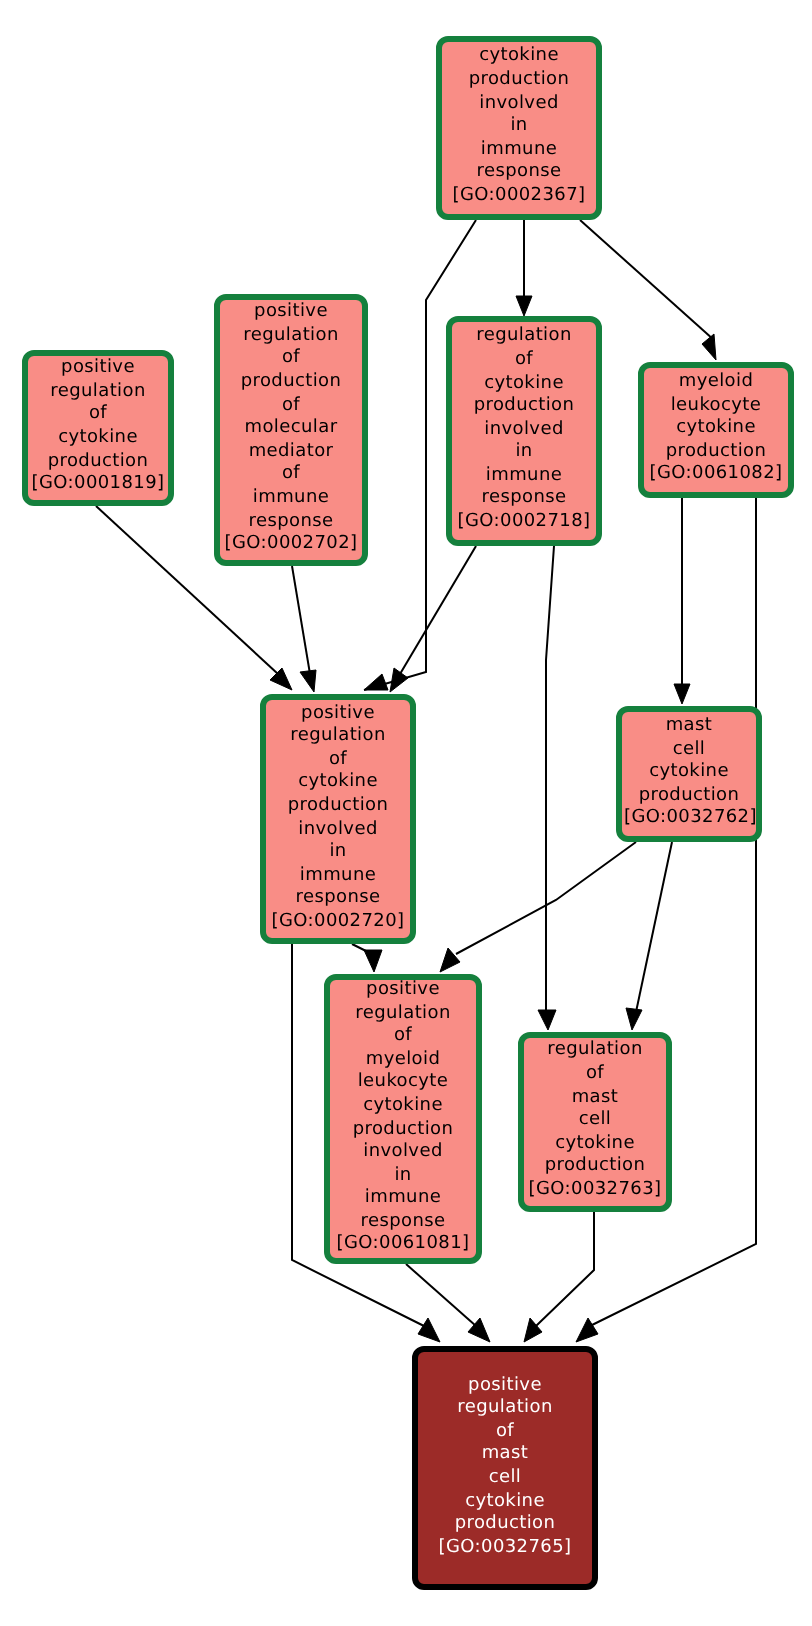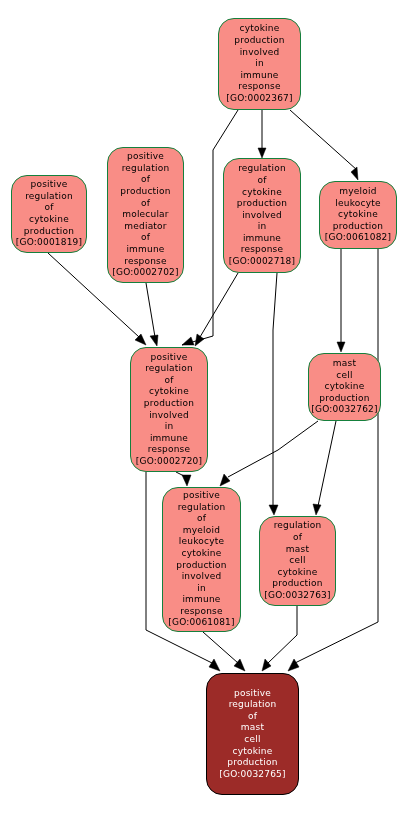--- a/index.html
+++ b/index.html
@@ -17,22 +17,22 @@
   #graph {
     position: absolute;
     left: 0;
     top: 0;
     width: 406px;
     height: 813px;
   }
   .node {
     position: absolute;
     box-sizing: border-box;
-    border: 1px solid #15803d;
-    border-radius: 16px;
+    border: 3px solid #15803d;
+    border-radius: 6px;
     display: flex;
     flex-direction: column;
     align-items: center;
     justify-content: center;
     text-align: center;
     font-size: 9px;
     line-height: 11.6px;
     letter-spacing: 0.2px;
     color: #000000;
     background: #f98d86;

